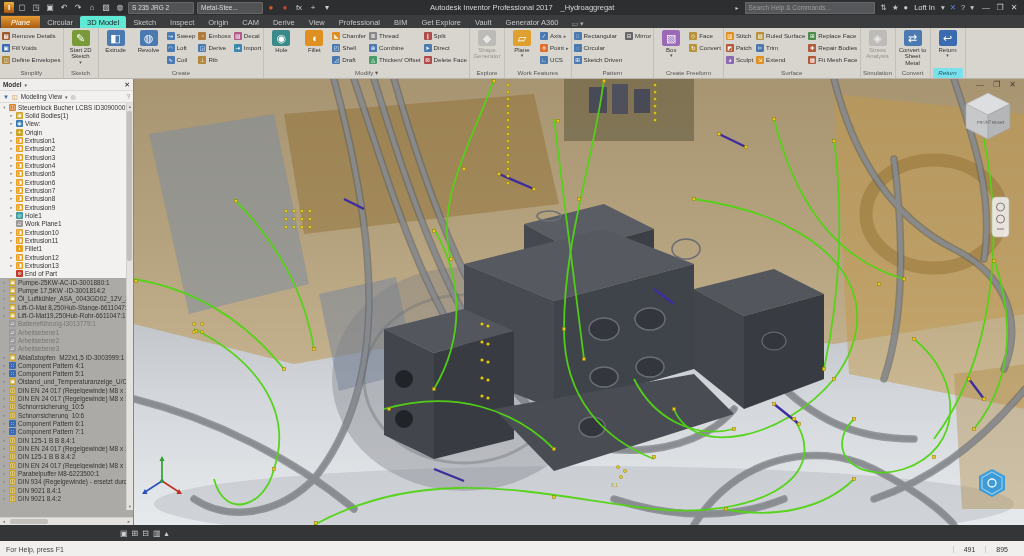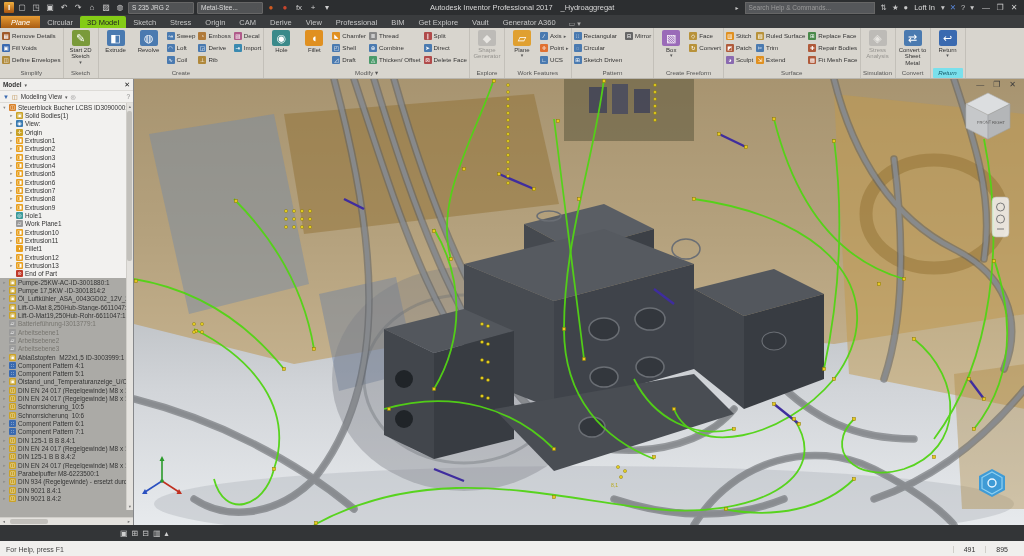--- a/index.html
+++ b/index.html
@@ -18,21 +18,21 @@
   .title-center{position:absolute;left:430px;top:0;height:15px;display:flex;align-items:center;gap:8px;color:#d8d8d8}
   .tb-right{margin-left:auto;display:flex;align-items:center;gap:6px}
   .search-box{width:122px;height:10px;background:#55575a;border:1px solid #666;color:#9a9a9a;
               font-size:6.5px;display:flex;align-items:center;padding:0 3px}
   .winbtn{font-size:8px;color:#cfcfcf;width:12px;text-align:center}
   
   .tabsrow{height:13px;background:#3a3c3e;display:flex;align-items:flex-end;padding-left:1px;
            font-size:7.5px;color:#c6c6c6}
   .tab{padding:2px 7px 1px;white-space:nowrap}
   .tab.file{background:linear-gradient(#e59a33,#a95d12);color:#fff;font-style:italic;padding:2px 10px 1px}
-  .tab.active{background:#84cc16;color:#222;border-radius:2px 2px 0 0}
+  .tab.active{background:#5eead4;color:#222;border-radius:2px 2px 0 0}
   .tab-extra{margin-left:6px;color:#aaa;font-size:7px}
   
   .ribbon{height:50px;background:#d8d5ce;display:flex;overflow:hidden;border-bottom:1px solid #b8b5ae}
   .rb-group{display:flex;flex-direction:column;border-right:1px solid #c3c0b9;padding:1px 2px 0;flex:none}
   .rb-body{flex:1;display:flex;gap:3px;align-items:flex-start}
   .rb-large{width:30px;display:flex;flex-direction:column;align-items:center;font-size:6px;
             color:#333;text-align:center;line-height:1.05;padding-top:1px}
   .rb-large .bigicon{width:18px;height:16px;border-radius:2px;color:#fff;font-size:11px;
                      line-height:16px;text-align:center;margin-bottom:1px}
   .rb-large.disabled{opacity:.42;filter:grayscale(1)}
@@ -140,21 +140,21 @@
         <span class="winbtn">✕</span>
       </span>
   </div>
 </div>
 
 <div class="tabsrow" id="tabsrow">
     <div class="tab file">Plane</div>
     <div class="tab">Circular</div>
     <div class="tab active">3D Model</div>
     <div class="tab">Sketch</div>
-    <div class="tab">Stress</div>
+    <div class="tab">Inspect</div>
     <div class="tab">Origin</div>
     <div class="tab">CAM</div>
     <div class="tab">Derive</div>
     <div class="tab">View</div>
     <div class="tab">Professional</div>
     <div class="tab">BIM</div>
     <div class="tab">Get Explore</div>
     <div class="tab">Vault</div>
     <div class="tab">Generator A360</div>
     <span class="tab-extra">▭ ▾</span>

